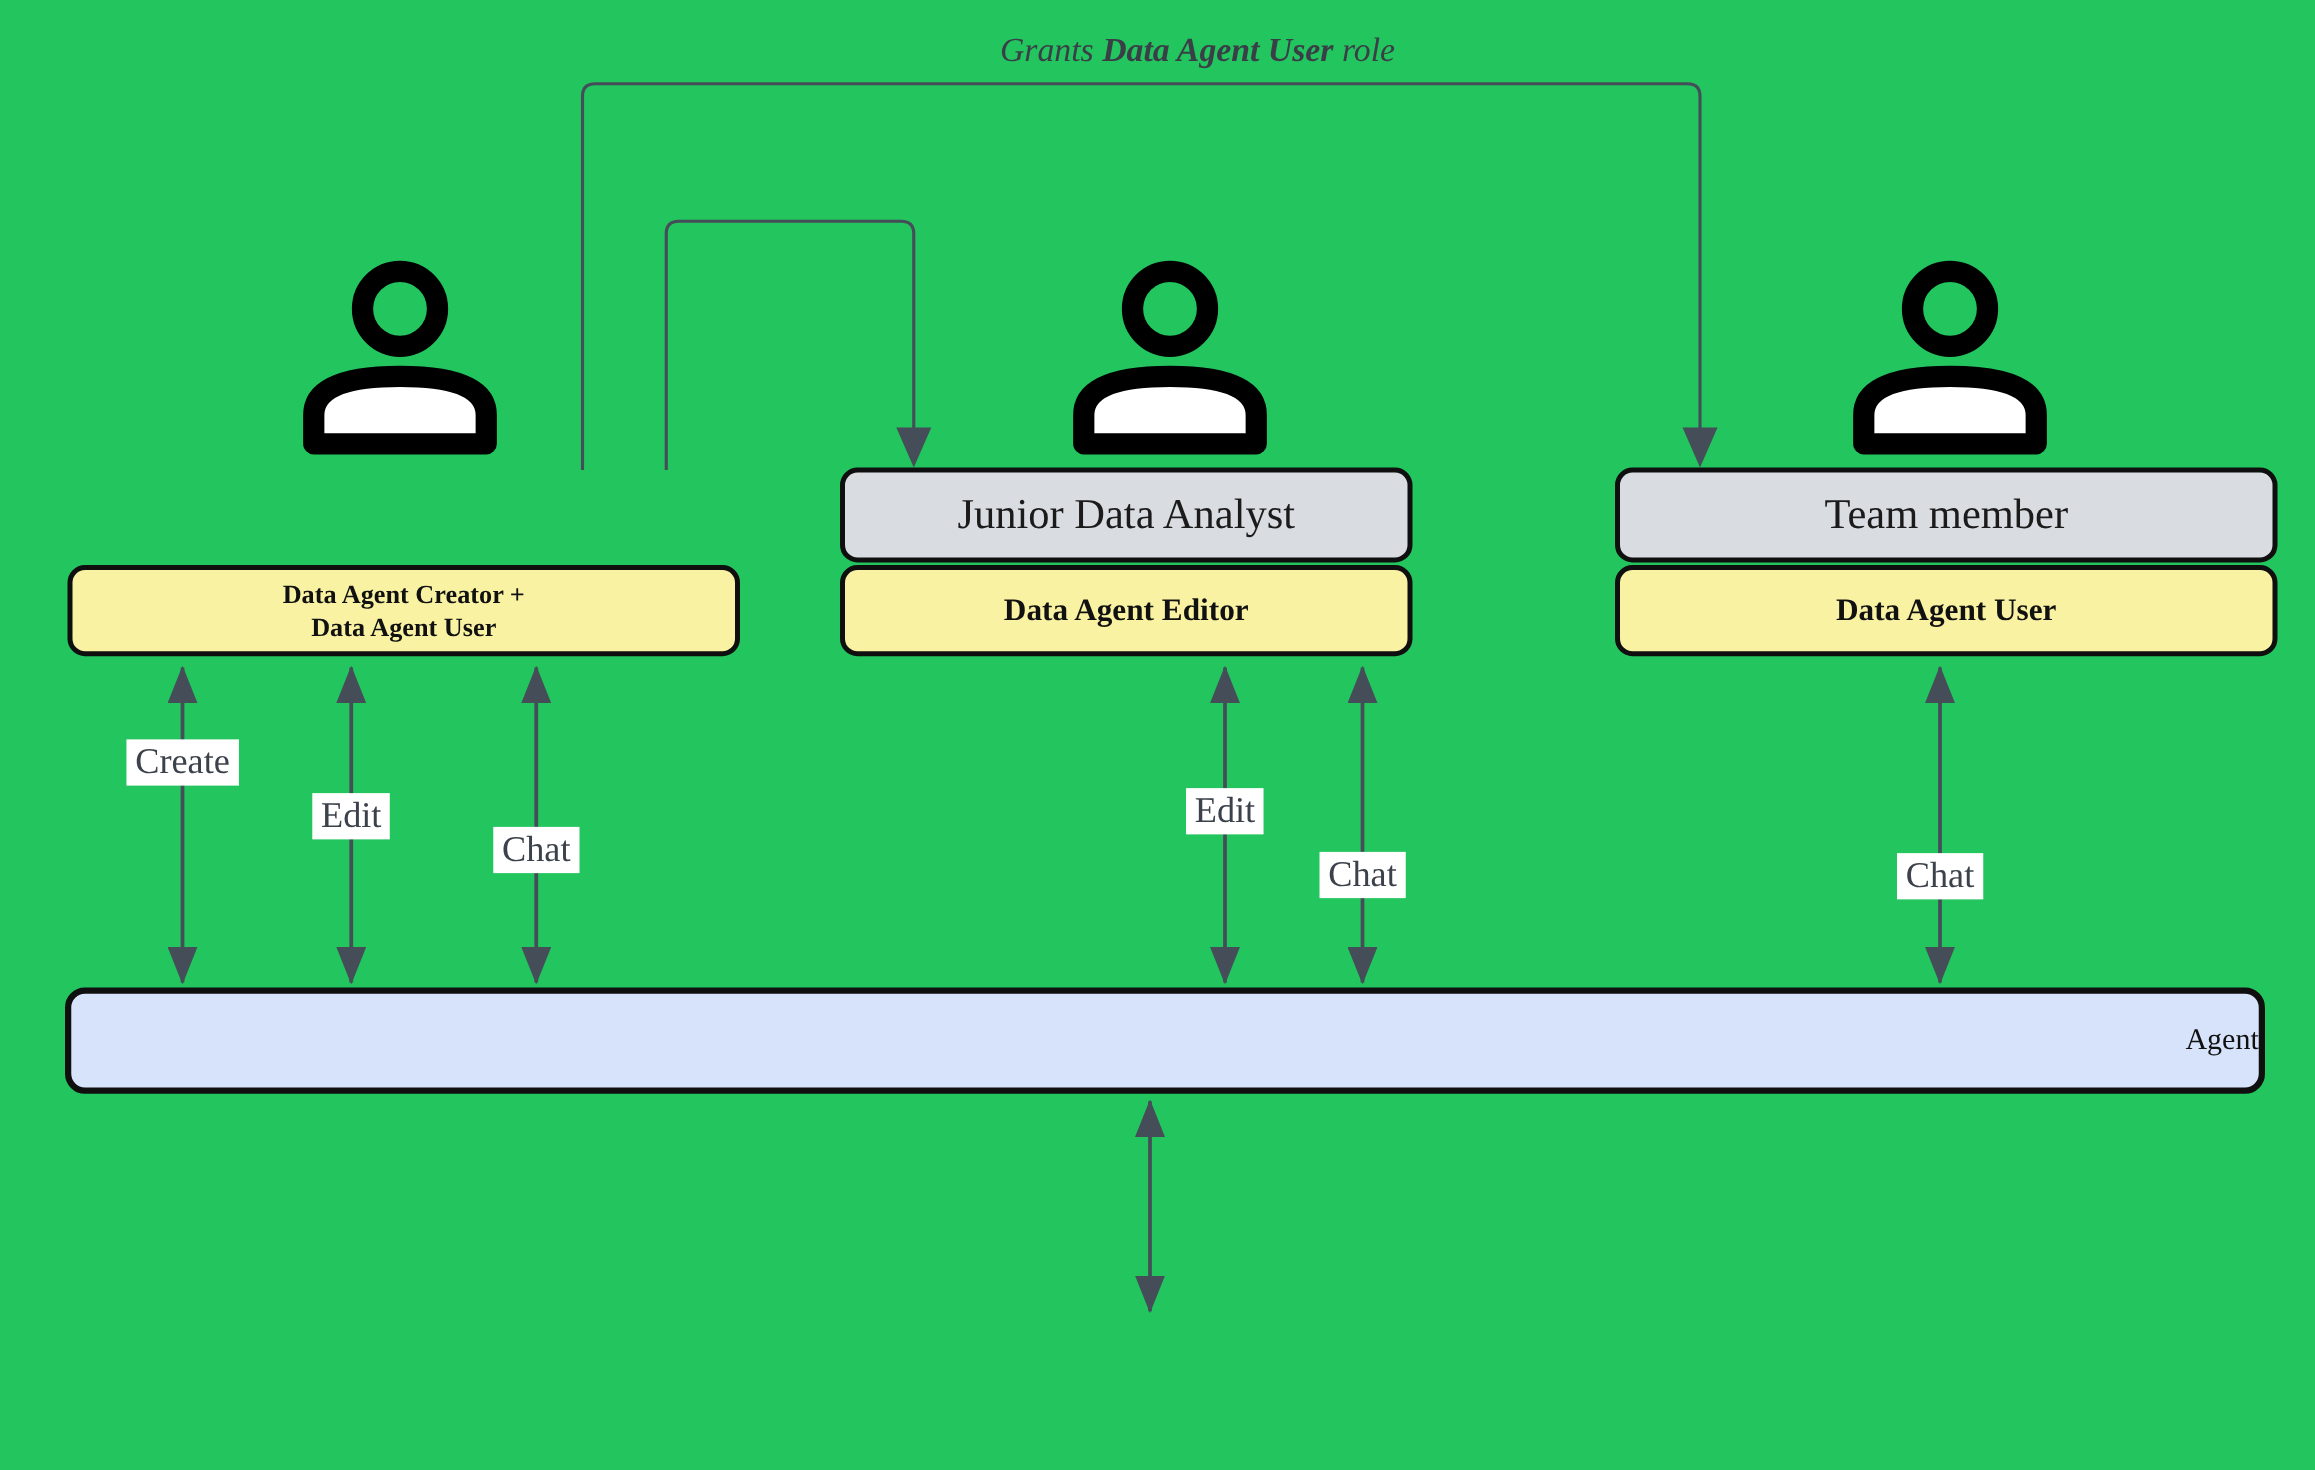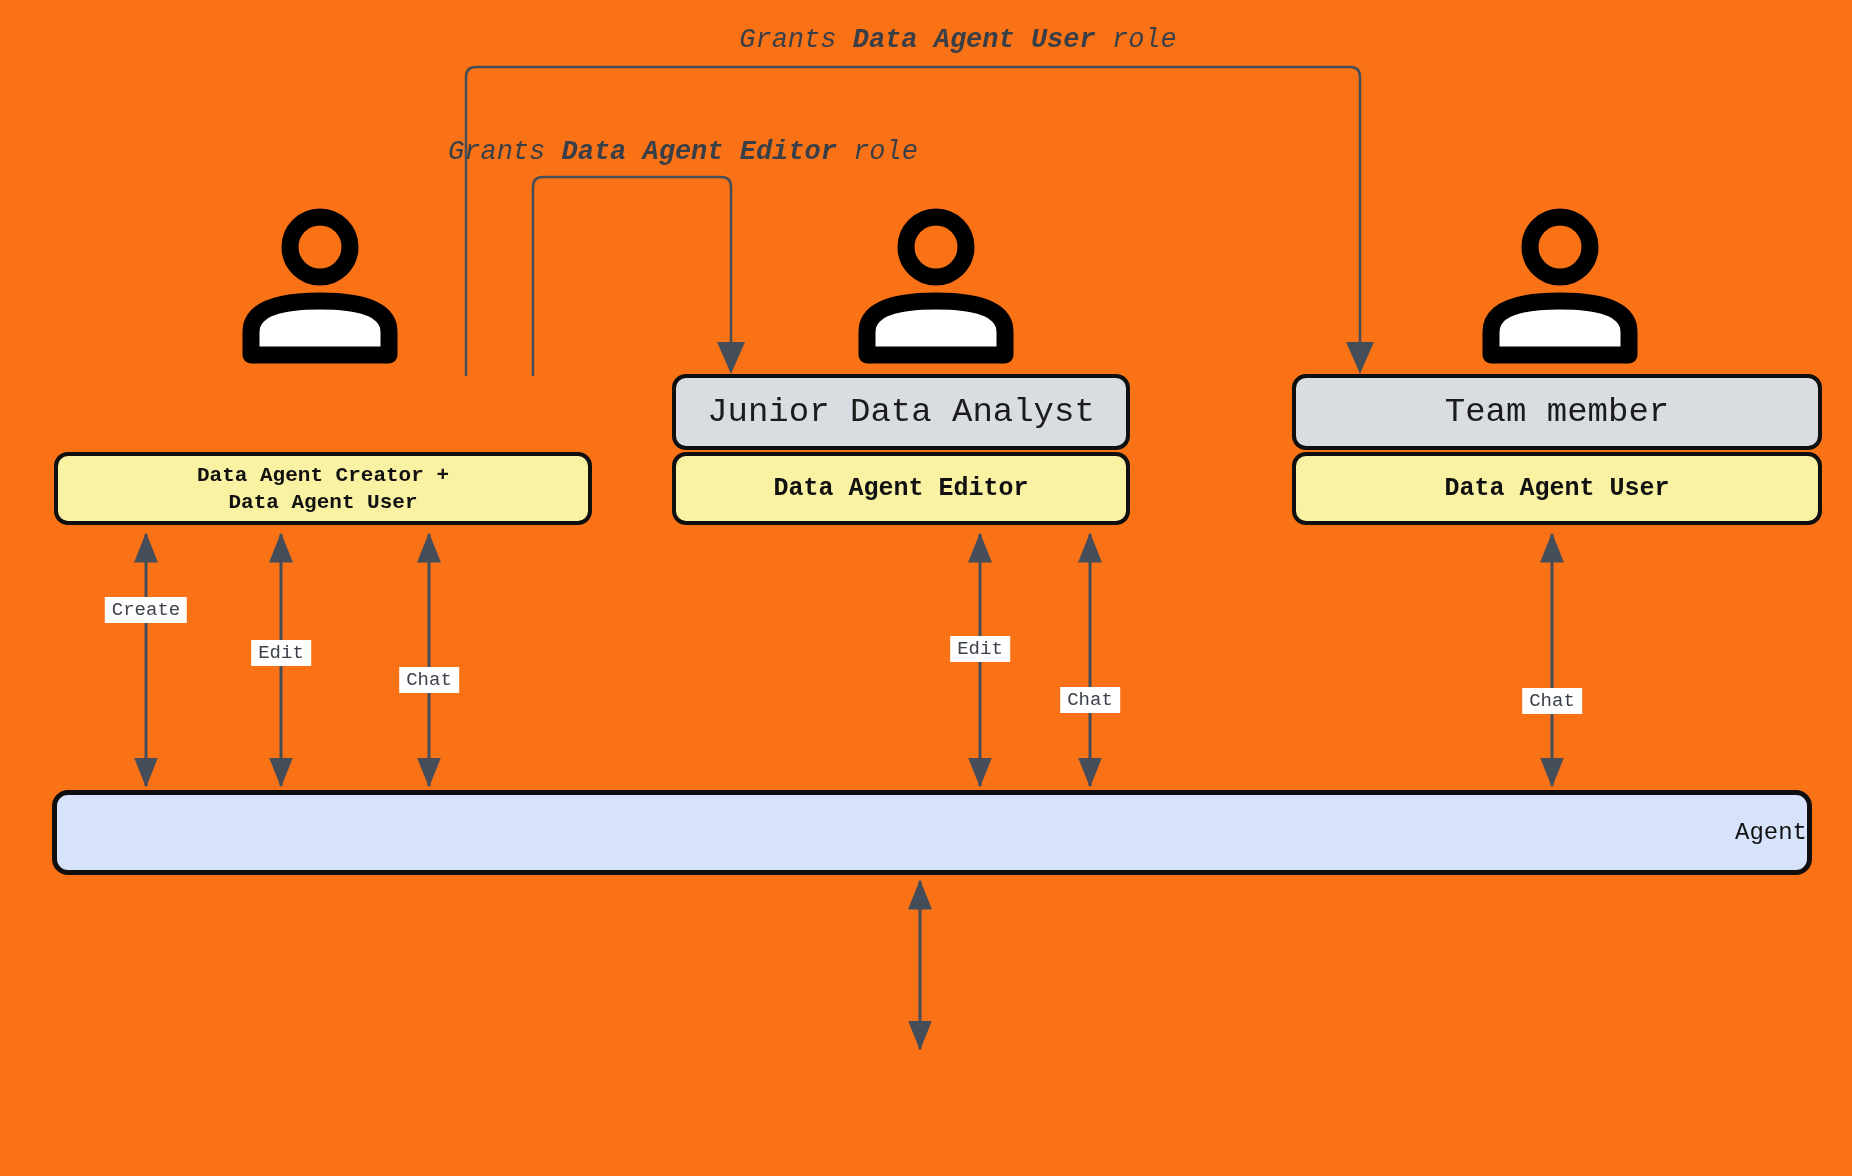--- a/index.html
+++ b/index.html
@@ -1,18 +1,18 @@
 <!DOCTYPE html>
 <html><head>
 <meta charset="utf-8">
 <style>
   html,body{margin:0;padding:0;background:#ffffff;}
   .canvas{
-    position:relative;width:1852px;height:1176px;background:#f97316;overflow:hidden;
-    font-family:Liberation Mono, monospace;color:#1b1b1b;
+    position:relative;width:1852px;height:1176px;background:#22c55e;overflow:hidden;
+    font-family:Liberation Serif, serif;color:#1b1b1b;
   }
   svg.overlay{position:absolute;left:0;top:0;z-index:1;}
   .person-icon{position:absolute;z-index:2;}
   .name-box{
     position:absolute;top:374px;height:76px;z-index:2;box-sizing:border-box;
     background:#d9dce0;border:4px solid #0f0f0f;border-radius:14px;
     display:flex;align-items:center;justify-content:center;
     font-size:34px;color:#1b1b1b;
   }
   .role-box{
@@ -28,21 +28,21 @@
   .box-team{left:1292px;width:530px;}
   .grant-label{
     position:absolute;z-index:3;transform:translate(-50%,-50%);
     font-style:italic;font-size:27px;color:#3a3f47;white-space:nowrap;
   }
   .grant-label b{font-style:italic;}
   .grant-user-label{left:958px;top:40px;}
   .grant-editor-label{left:683px;top:152px;}
   .action-label{
     position:absolute;z-index:3;transform:translate(-50%,-50%);
-    background:#ffffff;padding:2px 7px;font-size:19px;color:#3c424b;white-space:nowrap;
+    background:#ffffff;padding:2px 7px;font-size:29px;color:#3c424b;white-space:nowrap;
   }
   .lbl-create{left:146px;top:610px;}
   .lbl-edit-s{left:281px;top:653px;}
   .lbl-chat-s{left:429px;top:680px;}
   .lbl-edit-j{left:980px;top:649px;}
   .lbl-chat-j{left:1090px;top:700px;}
   .lbl-chat-t{left:1552px;top:701px;}
   .agent-bar{
     position:absolute;left:52px;top:790px;width:1760px;height:85px;z-index:2;box-sizing:border-box;
     background:#d7e3fa;border:5px solid #0f0f0f;border-radius:16px;
@@ -82,23 +82,20 @@
     <line x1="980" y1="534" x2="980" y2="786" stroke="#454d59" stroke-width="3" marker-start="url(#ah)" marker-end="url(#ah)"></line>
     <line x1="1090" y1="534" x2="1090" y2="786" stroke="#454d59" stroke-width="3" marker-start="url(#ah)" marker-end="url(#ah)"></line>
     <line x1="1552" y1="534" x2="1552" y2="786" stroke="#454d59" stroke-width="3" marker-start="url(#ah)" marker-end="url(#ah)"></line>
 
     <line x1="920" y1="881" x2="920" y2="1049" stroke="#454d59" stroke-width="3" marker-start="url(#ah)" marker-end="url(#ah)"></line>
   </svg>
 
   <div class="grant-label grant-user-label">
     <span>Grants </span><b>Data Agent User</b><span> role</span>
   </div>
-  <div class="grant-label grant-editor-label">
-    <span>Grants </span><b>Data Agent Editor</b><span> role</span>
-  </div>
 
   <svg class="person-icon" style="left:240px;top:204px" width="160" height="160" viewBox="0 0 160 160">
     <circle cx="80" cy="43" r="30" fill="none" stroke="#000" stroke-width="17"></circle>
     <path d="M 11 151 L 11 128 Q 11 97 80 97 Q 149 97 149 128 L 149 151 Z" fill="#fff" stroke="#000" stroke-width="17" stroke-linejoin="round"></path>
   </svg>
   <svg class="person-icon" style="left:856px;top:204px" width="160" height="160" viewBox="0 0 160 160">
     <circle cx="80" cy="43" r="30" fill="none" stroke="#000" stroke-width="17"></circle>
     <path d="M 11 151 L 11 128 Q 11 97 80 97 Q 149 97 149 128 L 149 151 Z" fill="#fff" stroke="#000" stroke-width="17" stroke-linejoin="round"></path>
   </svg>
   <svg class="person-icon" style="left:1480px;top:204px" width="160" height="160" viewBox="0 0 160 160">

